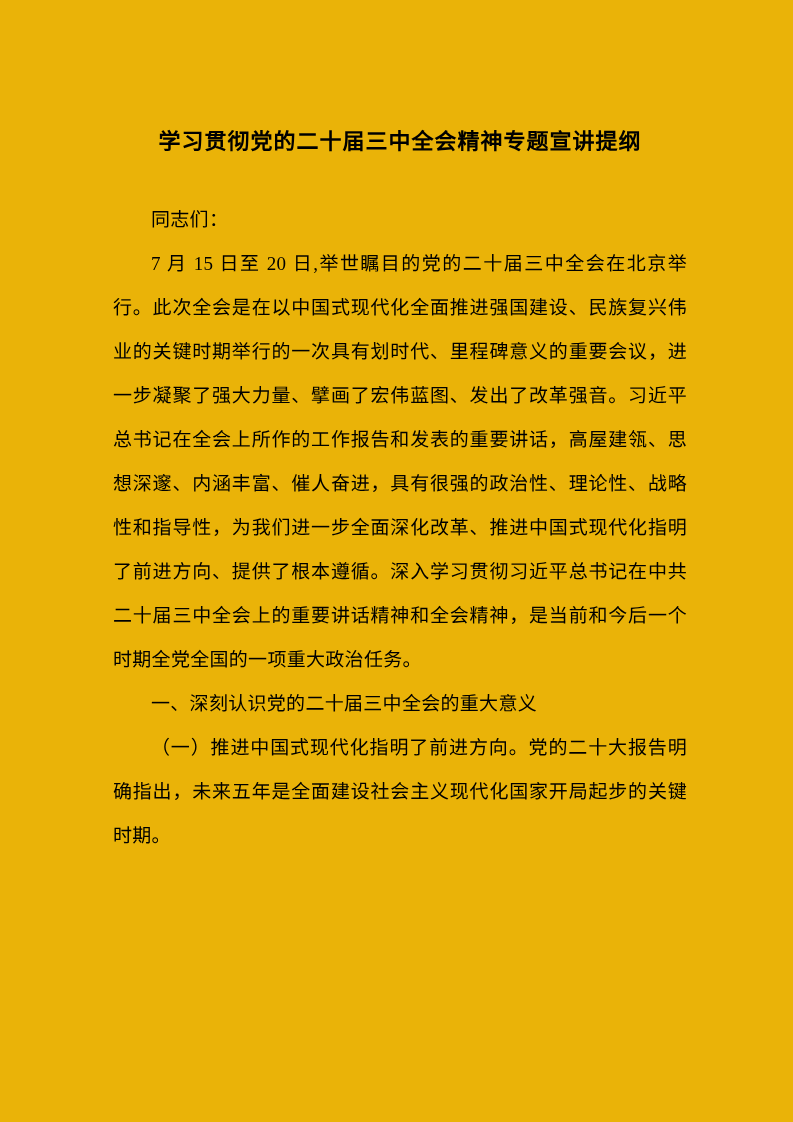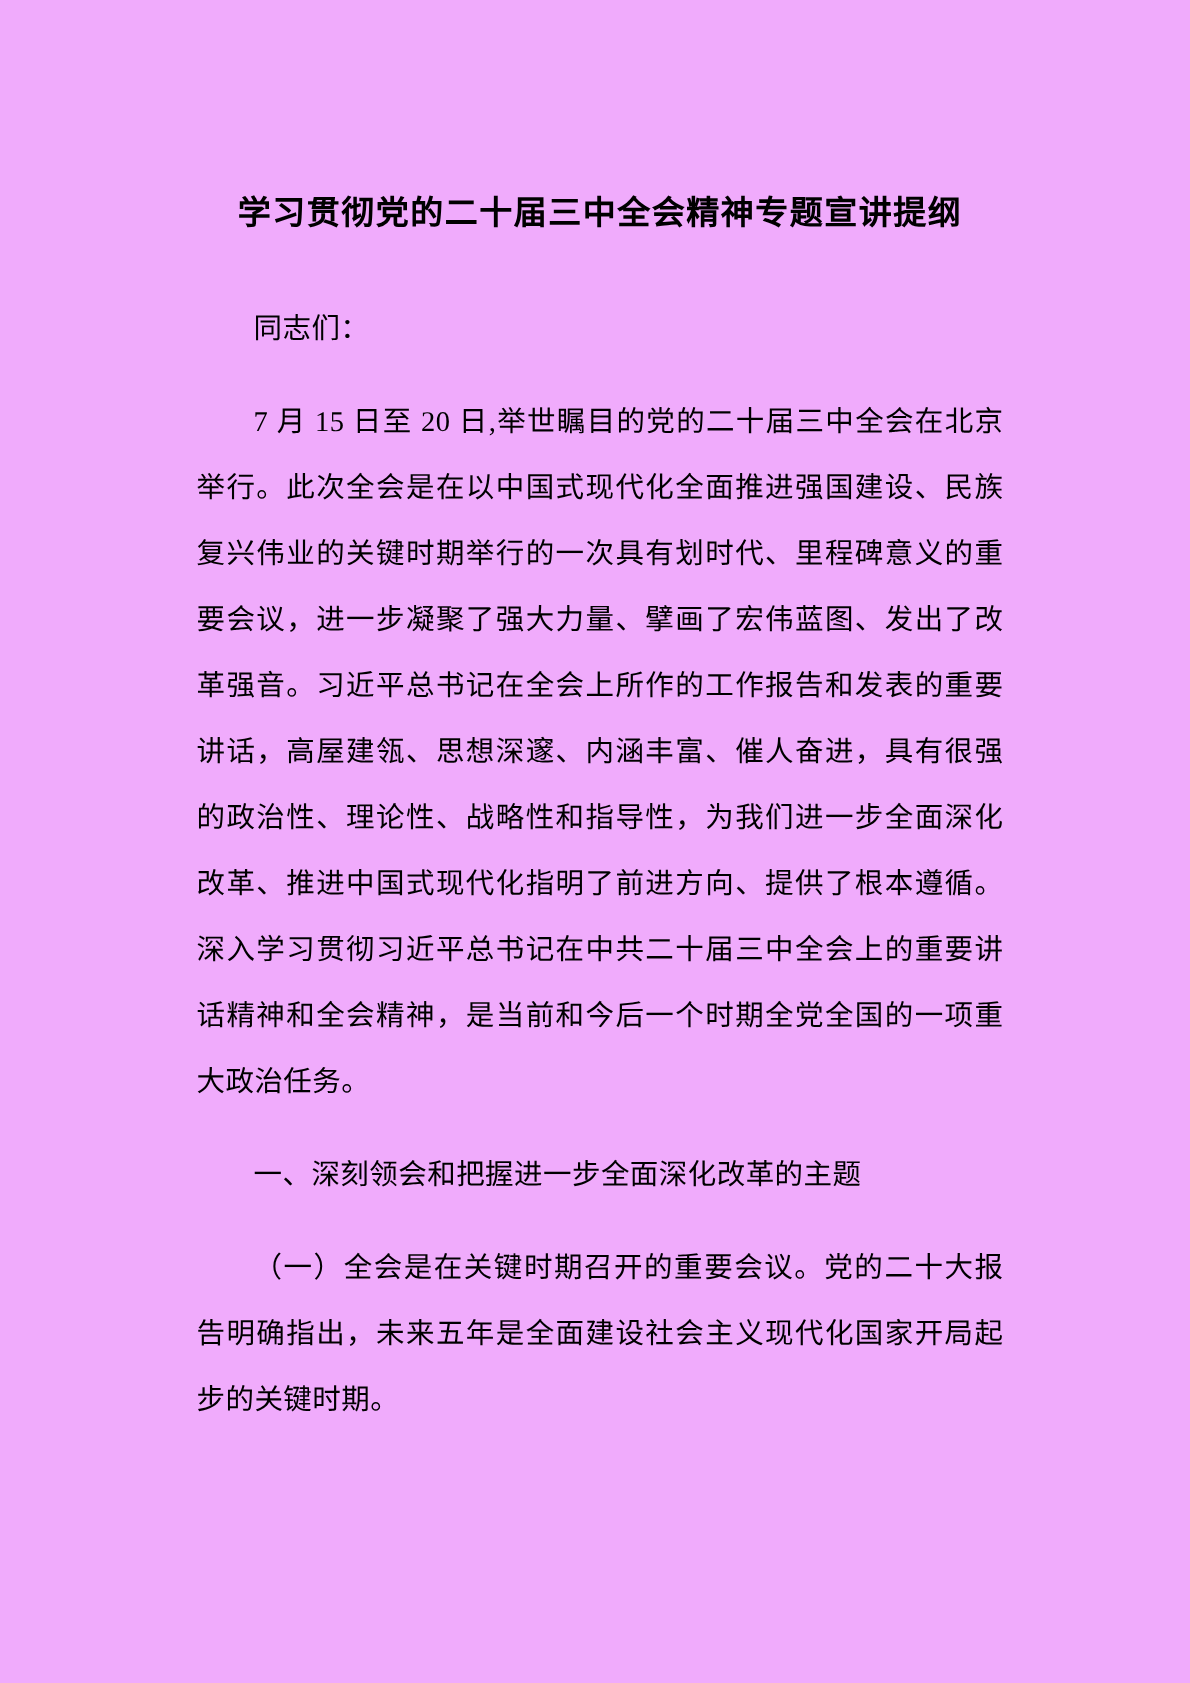--- a/index.html
+++ b/index.html
@@ -5,37 +5,37 @@
   html, body {
     margin: 0;
     padding: 0;
     background: #ffffff;
   }
   .page {
     position: relative;
     width: 793px;
     height: 1122px;
     margin: 0 auto;
-    background: #f0abfc;
+    background: #eab308;
     box-sizing: border-box;
     padding: 126px 106px 0 113px;
     color: #000000;
     font-family: "Liberation Serif", "DejaVu Serif", serif;
     overflow: hidden;
   }
   .doc-title {
     margin: 0 0 40px 0;
     font-size: 22px;
     line-height: 32px;
     font-weight: bold;
     text-align: center;
     letter-spacing: 1px;
   }
   .para {
-    margin: 18px;
+    margin: 0;
     font-size: 19px;
     line-height: 44px;
     text-align: justify;
     text-justify: inter-ideograph;
     text-indent: 2em;
     letter-spacing: 0.3px;
     word-break: break-all;
     font-family: Liberation Serif, serif;
   }
 </style>
@@ -43,16 +43,16 @@
 <body>
 
 <div class="page">
   <h1 class="doc-title">学习贯彻党的二十届三中全会精神专题宣讲提纲</h1>
 
   <p class="para">同志们：</p>
 
   <p class="para">7 月 15 日至 20 日,举世瞩目的党的二十届三中全会在北京举行。此次全会是在以中国式现代化全面推进强国建设、民族复兴伟业的关键时期举行的一次具有划时代、里程碑意义的重要会议，进一步凝聚了强大力量、擘画了宏伟蓝图、发出了改革强音。习近平总书记在全会上所作的工作报告和发表的重要讲话，高屋建瓴、思想深邃、内涵丰富、催人奋进，具有很强的政治性、理论性、战略性和指导性，为我们进一步全面深化改革、推进中国式现代化指明了前进方向、提供了根本遵循。深入学习贯彻习近平总书记在中共二十届三中全会上的重要讲话精神和全会精神，是当前和今后一个时期全党全国的一项重大政治任务。</p>
 
 
-  <p class="para">一、深刻领会和把握进一步全面深化改革的主题</p>
+  <p class="para">一、深刻认识党的二十届三中全会的重大意义</p>
 
-  <p class="para">（一）全会是在关键时期召开的重要会议。党的二十大报告明确指出，未来五年是全面建设社会主义现代化国家开局起步的关键时期。</p>
+  <p class="para">（一）推进中国式现代化指明了前进方向。党的二十大报告明确指出，未来五年是全面建设社会主义现代化国家开局起步的关键时期。</p>
 </div>
 
 </body></html>

